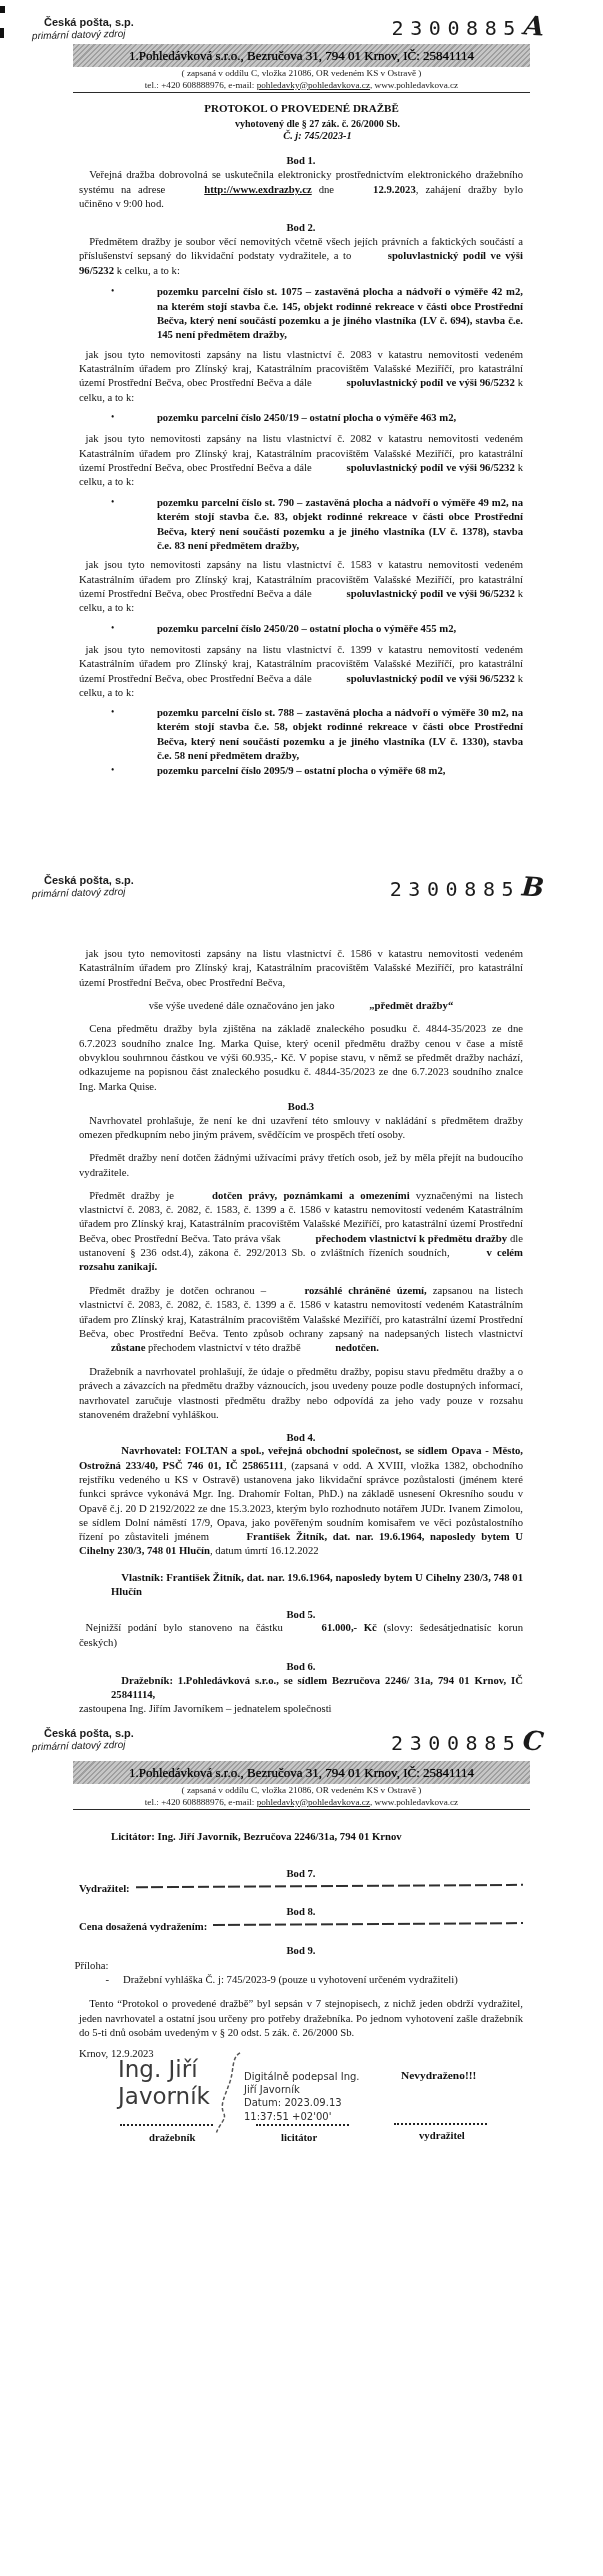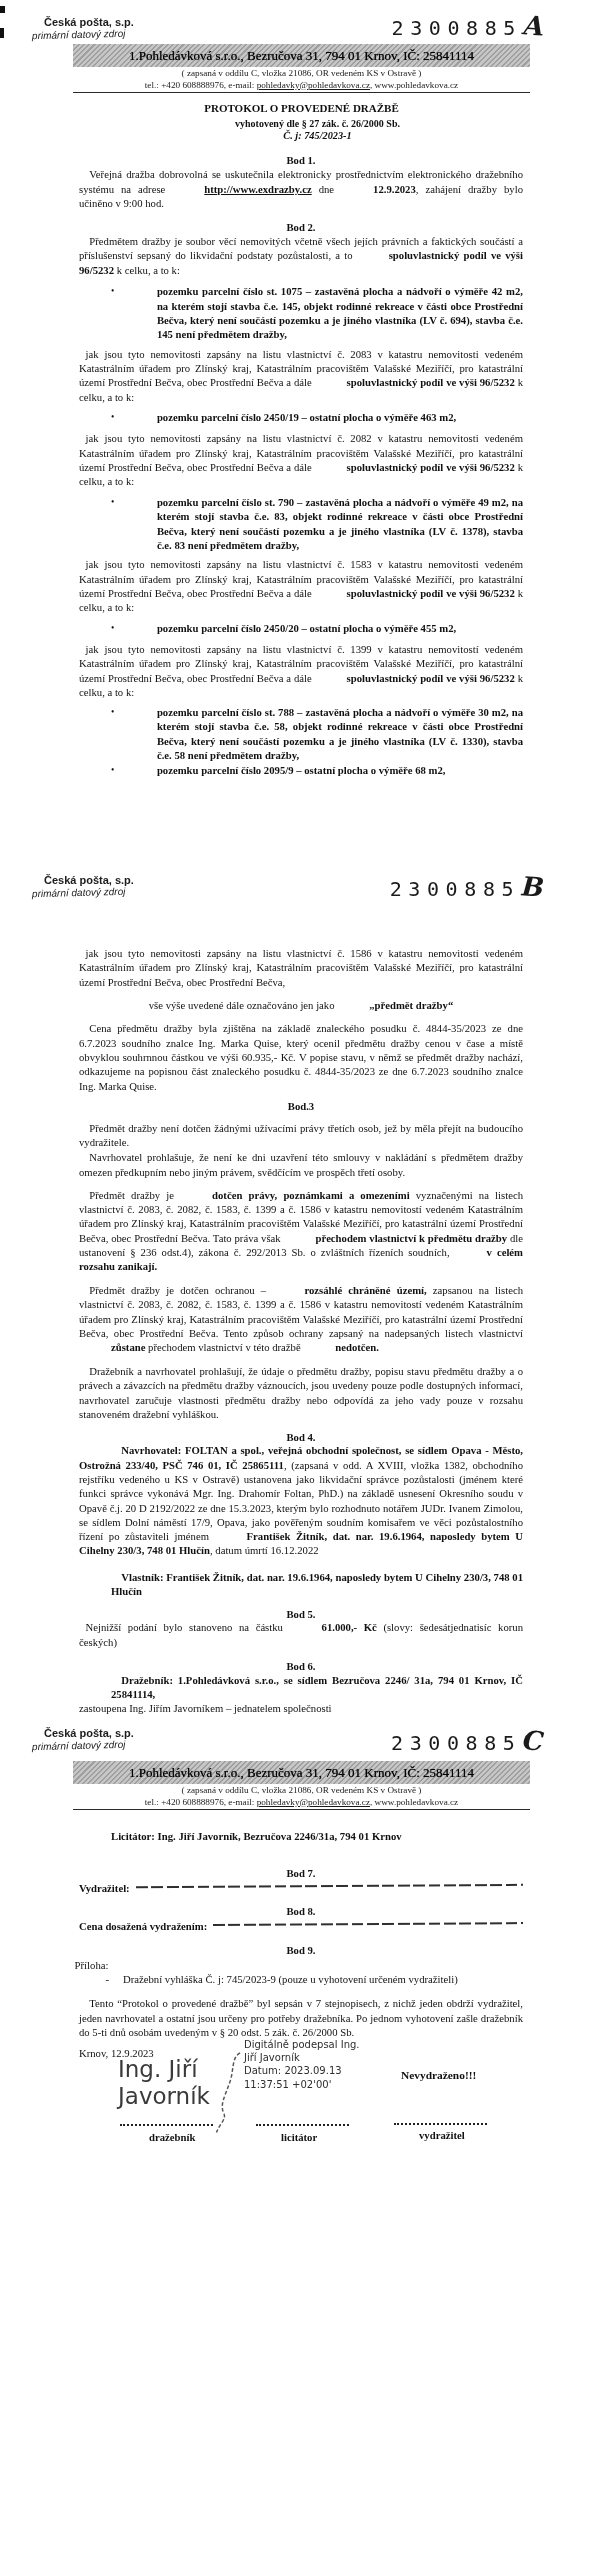--- a/index.html
+++ b/index.html
@@ -66,21 +66,21 @@
 
   <div class="center" style="margin-top:8.8px;font-size:11px;font-weight:bold;">PROTOKOL O PROVEDENÉ DRAŽBĚ</div>
   <div class="center b" style="margin-top:3.7px;font-size:10px;">vyhotovený dle § 27 zák. č. 26/2000 Sb.</div>
   <div class="center b" style="margin-top:1.5px;font-size:10.3px;font-style:italic;">Č. j: 745/2023-1</div>
 
   <div class="content">
     <div class="bod" style="margin-top:12.5px;">Bod 1.</div>
     <div class="t indent" style="margin-top:1.5px;"><span>Veřejná dražba dobrovolná se uskutečnila elektronicky prostřednictvím elektronického dražebního systému na adrese </span><span class="b u">http://www.exdrazby.cz</span><span> dne </span><span class="b">12.9.2023</span><span>, zahájení dražby bylo učiněno v 9:00 hod.</span></div>
 
     <div class="bod" style="margin-top:10.3px;">Bod 2.</div>
-    <div class="t indent" style="margin-top:1.5px;"><span>Předmětem dražby je soubor věcí nemovitých včetně všech jejích právních a faktických součástí a příslušenství sepsaný do likvidační podstaty pozůstalosti, a to </span><span class="b">spoluvlastnický podíl ve výši 96/5232</span><span> k celku, a to k:</span></div>
+    <div class="t indent" style="margin-top:1.5px;"><span>Předmětem dražby je soubor věcí nemovitých včetně všech jejích právních a faktických součástí a příslušenství sepsaný do likvidační podstaty vydražitele, a to </span><span class="b">spoluvlastnický podíl ve výši 96/5232</span><span> k celku, a to k:</span></div>
 
     <div class="bullet t" style="margin-top:7.3px;">
         <span class="dot">•</span>
         <div class="bt b">pozemku parcelní číslo st. 1075 – zastavěná plocha a nádvoří o výměře 42 m2, na kterém stojí stavba č.e. 145, objekt rodinné rekreace v části obce Prostřední Bečva, který není součástí pozemku a je jiného vlastníka (LV č. 694), stavba č.e. 145 není předmětem dražby,</div>
       </div>
 
     <div class="t indent-s" style="margin-top:5.1px;"><span>jak jsou tyto nemovitosti zapsány na listu vlastnictví č. 2083 v katastru nemovitosti vedeném Katastrálním úřadem pro Zlínský kraj, Katastrálním pracovištěm Valašské Meziříčí, pro katastrální území Prostřední Bečva, obec Prostřední Bečva a dále </span><span class="b">spoluvlastnický podíl ve výši 96/5232</span><span> k celku, a to k:</span></div>
 
     <div class="bullet t" style="margin-top:6.6px;">
         <span class="dot">•</span>
@@ -120,22 +120,22 @@
   <div class="stamp-num" style="top:11.8px;"><span>2300885</span><span class="stamp-letter">B</span></div>
 
   <div class="content" style="padding-top:87px;">
     <div class="t indent-s">jak jsou tyto nemovitosti zapsány na listu vlastnictví č. 1586 v katastru nemovitosti vedeném Katastrálním úřadem pro Zlínský kraj, Katastrálním pracovištěm Valašské Meziříčí, pro katastrální území Prostřední Bečva, obec Prostřední Bečva,</div>
 
     <div class="t center" style="margin-top:9.5px;"><span>vše výše uvedené dále označováno jen jako </span><span class="b">„předmět dražby“</span></div>
 
     <div class="t indent" style="margin-top:8.8px;">Cena předmětu dražby byla zjištěna na základě znaleckého posudku č. 4844-35/2023 ze dne 6.7.2023 soudního znalce Ing. Marka Quise, který ocenil předmětu dražby cenou v čase a místě obvyklou souhrnnou částkou ve výši 60.935,- Kč. V popise stavu, v němž se předmět dražby nachází, odkazujeme na popisnou část znaleckého posudku č. 4844-35/2023 ze dne 6.7.2023 soudního znalce Ing. Marka Quise.</div>
 
     <div class="bod" style="margin-top:7.3px;">Bod.3</div>
+    <div class="t indent" style="margin-top:0.7px;">Navrhovatel prohlašuje, že není ke dni uzavření této smlouvy v nakládání s předmětem dražby omezen předkupním nebo jiným právem, svědčícím ve prospěch třetí osoby.</div>
     <div class="t indent" style="margin-top:8.8px;">Předmět dražby není dotčen žádnými užívacími právy třetích osob, jež by měla přejít na budoucího vydražitele.</div>
-    <div class="t indent" style="margin-top:0.7px;">Navrhovatel prohlašuje, že není ke dni uzavření této smlouvy v nakládání s předmětem dražby omezen předkupním nebo jiným právem, svědčícím ve prospěch třetí osoby.</div>
     <div class="t indent" style="margin-top:8.8px;"><span>Předmět dražby je </span><span class="b">dotčen právy, poznámkami a omezeními</span><span> vyznačenými na listech vlastnictví č. 2083, č. 2082, č. 1583, č. 1399 a č. 1586 v katastru nemovitostí vedeném Katastrálním úřadem pro Zlínský kraj, Katastrálním pracovištěm Valašské Meziříčí, pro katastrální území Prostřední Bečva, obec Prostřední Bečva. Tato práva však </span><span class="b">přechodem vlastnictví k předmětu dražby</span><span> dle ustanovení § 236 odst.4), zákona č. 292/2013 Sb. o zvláštních řízeních soudních, </span><span class="b">v celém rozsahu zanikají.</span></div>
     <div class="t indent" style="margin-top:9.5px;"><span>Předmět dražby je dotčen ochranou – </span><span class="b">rozsáhlé chráněné území,</span><span> zapsanou na listech vlastnictví č. 2083, č. 2082, č. 1583, č. 1399 a č. 1586 v katastru nemovitostí vedeném Katastrálním úřadem pro Zlínský kraj, Katastrálním pracovištěm Valašské Meziříčí, pro katastrální území Prostřední Bečva, obec Prostřední Bečva. Tento způsob ochrany zapsaný na nadepsaných listech vlastnictví </span><span class="b">zůstane</span><span> přechodem vlastnictví v této dražbě </span><span class="b">nedotčen.</span></div>
     <div class="t indent" style="margin-top:9.5px;">Dražebník a navrhovatel prohlašují, že údaje o předmětu dražby, popisu stavu předmětu dražby a o právech a závazcích na předmětu dražby váznoucích, jsou uvedeny pouze podle dostupných informací, navrhovatel zaručuje vlastnosti předmětu dražby nebo odpovídá za jeho vady pouze v rozsahu stanoveném dražební vyhláškou.</div>
 
     <div class="bod" style="margin-top:9.5px;">Bod 4.</div>
     <div class="t indent" style="margin-top:0.7px;"><span class="b">Navrhovatel: FOLTAN a spol., veřejná obchodní společnost, se sídlem Opava - Město, Ostrožná 233/40, PSČ 746 01, IČ 25865111</span><span>, (zapsaná v odd. A XVIII, vložka 1382, obchodního rejstříku vedeného u KS v Ostravě) ustanovena jako likvidační správce pozůstalosti (jménem které funkci správce vykonává Mgr. Ing. Drahomír Foltan, PhD.) na základě usnesení Okresního soudu v Opavě č.j. 20 D 2192/2022 ze dne 15.3.2023, kterým bylo rozhodnuto notářem JUDr. Ivanem Zimolou, se sídlem Dolní náměstí 17/9, Opava, jako pověřeným soudním komisařem ve věci pozůstalostního řízení po zůstaviteli jménem </span><span class="b">František Žitník, dat. nar. 19.6.1964, naposledy bytem U Cihelny 230/3, 748 01 Hlučín</span><span>, datum úmrtí 16.12.2022</span></div>
 
     <div class="t indent b" style="margin-top:11.8px;">Vlastník: František Žitník, dat. nar. 19.6.1964, naposledy bytem U Cihelny 230/3, 748 01 Hlučín</div>
 
     <div class="bod" style="margin-top:9.5px;">Bod 5.</div>
@@ -189,21 +189,21 @@
 
   <div class="abs" style="left:118px;top:338px;">
     <div class="sig-name">Ing. Jiří</div>
     <div class="sig-name">Javorník</div>
   </div>
 
   <svg class="abs" style="left:212px;top:332px;" width="34" height="87" viewBox="0 0 46 118">
     <path d="M38,4 C26,10 30,28 24,44 C18,62 10,74 16,86 C20,94 10,100 6,112" fill="none" stroke="#555" stroke-width="2" stroke-dasharray="5,3"></path>
   </svg>
 
-  <div class="sig-digital abs" style="left:244px;top:320px;">
+  <div class="sig-digital abs" style="left:244px;top:352px;">
     <div>Digitálně podepsal Ing. Jiří Javorník</div>
     <div>Datum: 2023.09.13</div>
     <div>11:37:51 +02'00'</div>
   </div>
 
   <div class="notsold abs" style="left:401px;top:351px;">Nevydraženo!!!</div>
 
   <div class="dotline" style="left:120px;top:406px;"></div>
   <div class="dotline" style="left:256px;top:406px;"></div>
   <div class="dotline" style="left:394px;top:405px;"></div>

